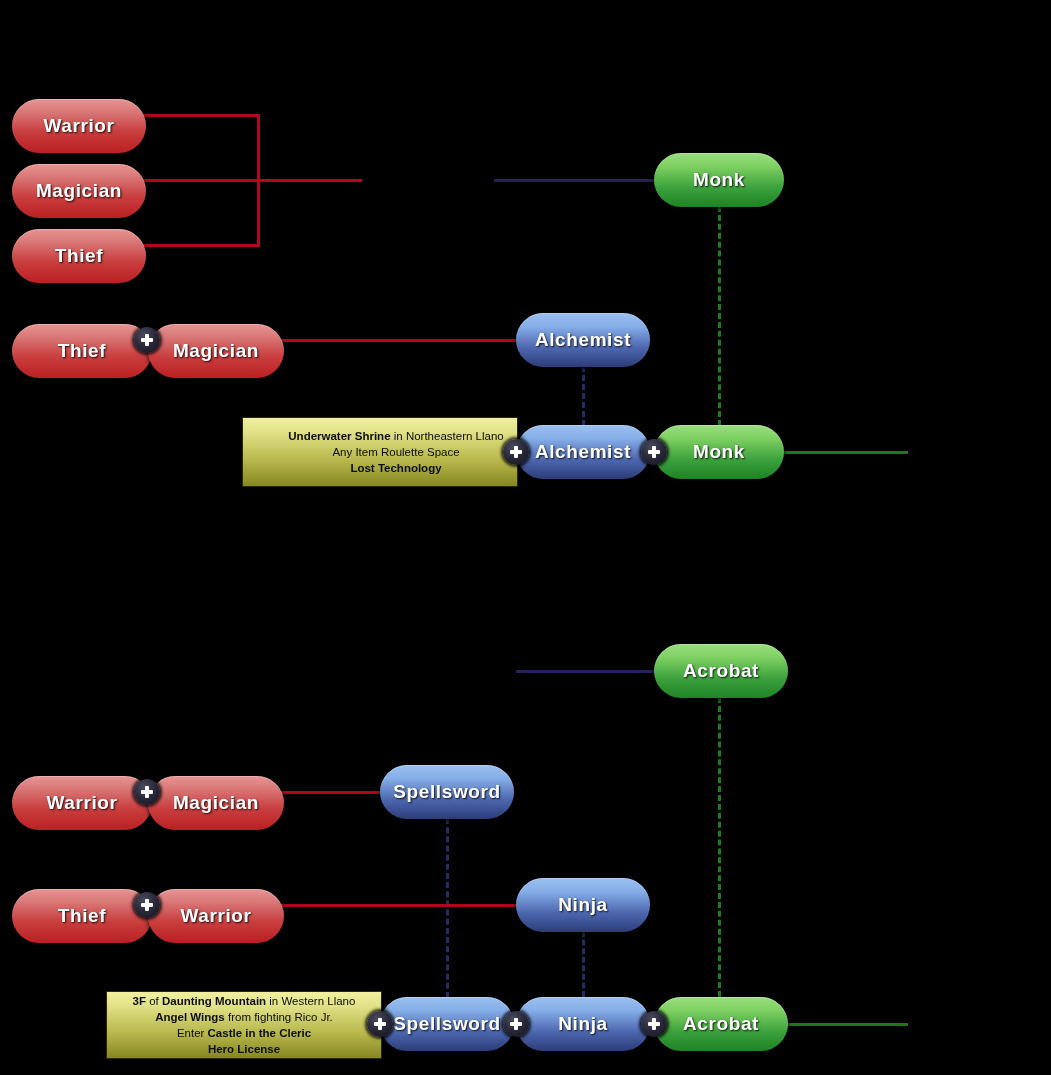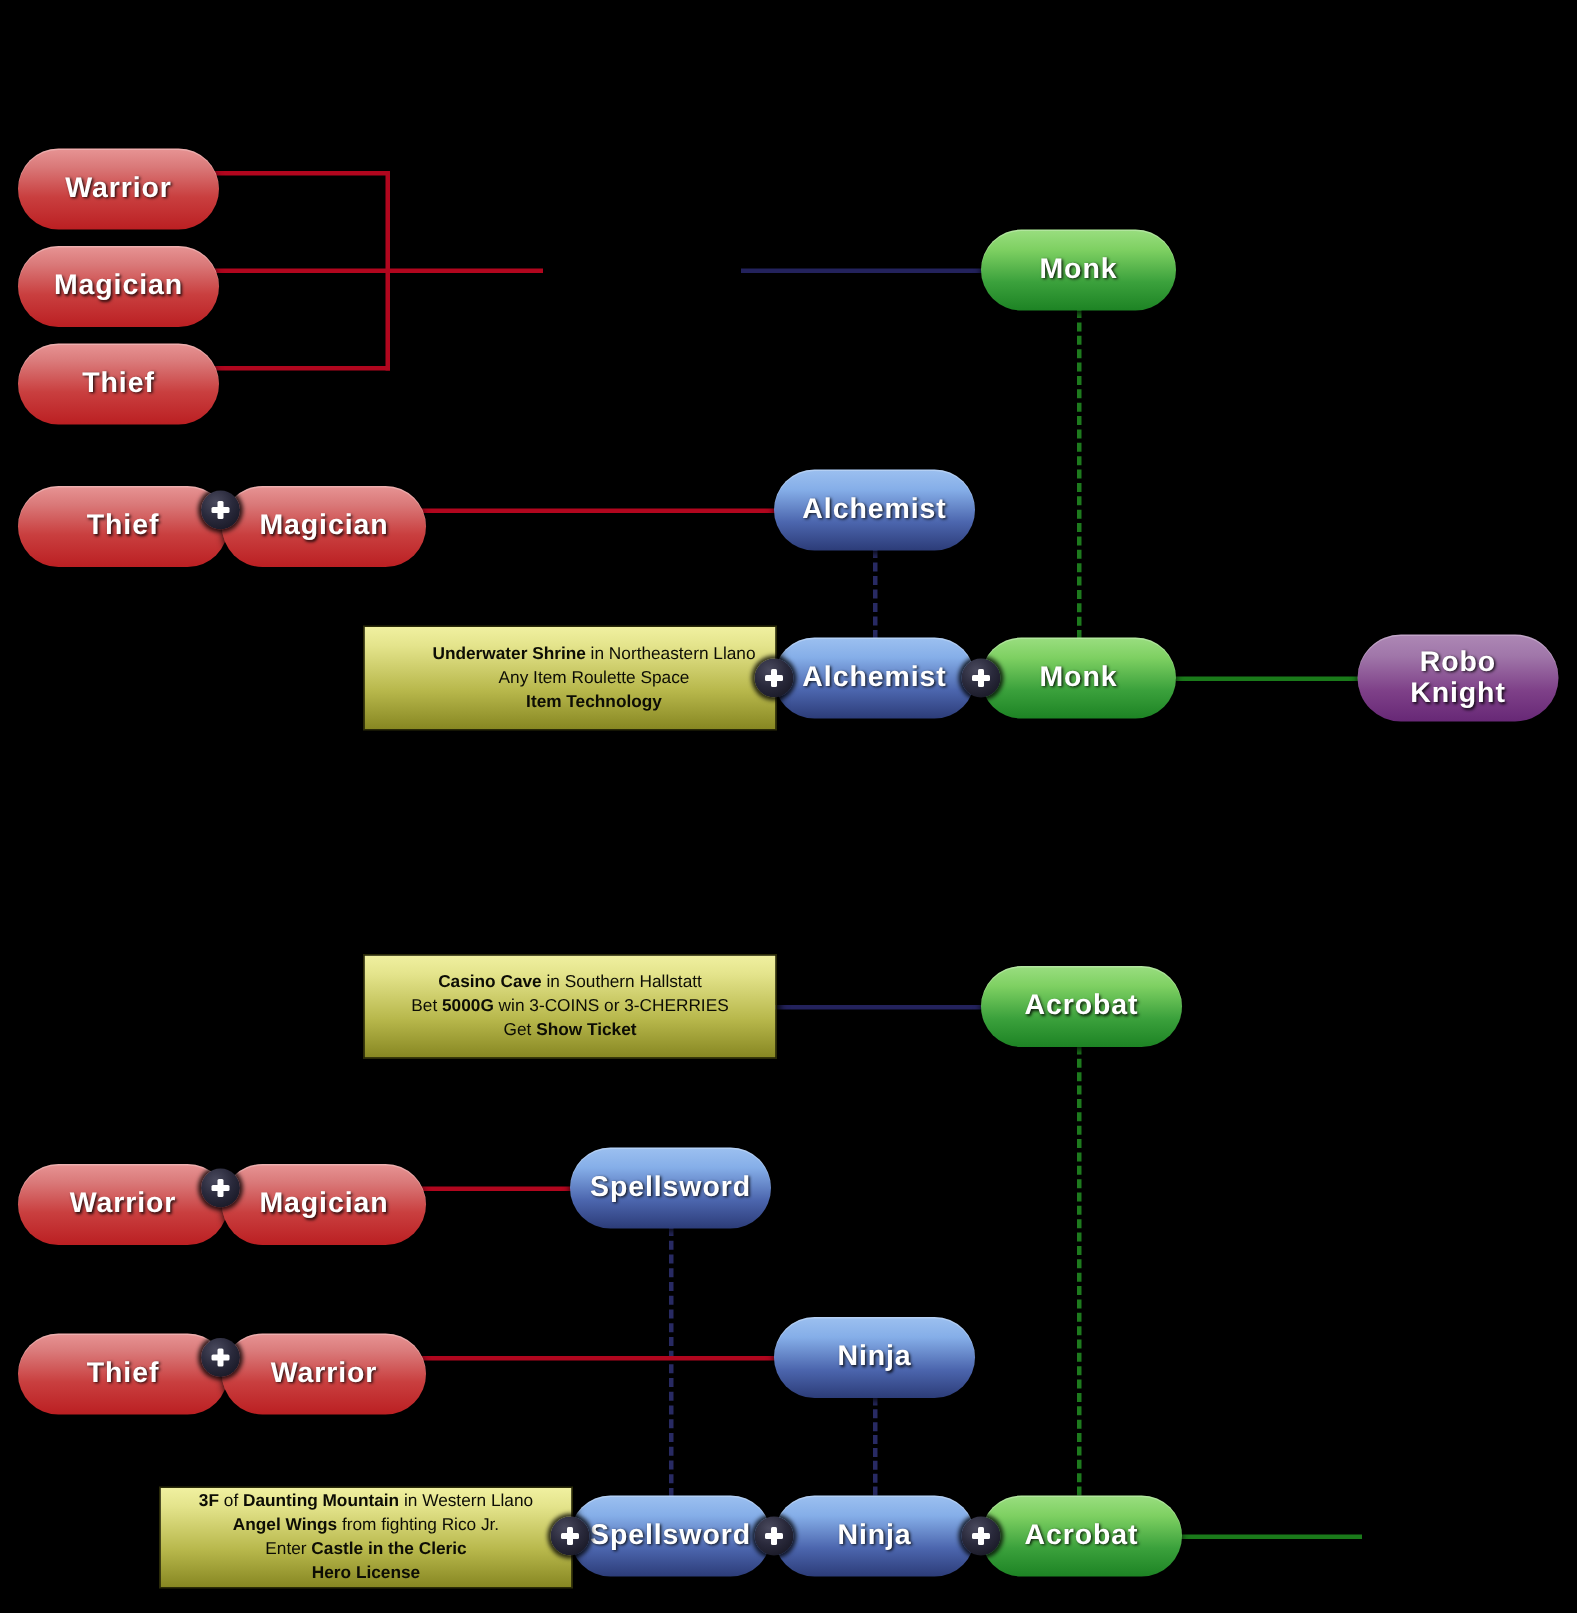--- a/index.html
+++ b/index.html
@@ -167,45 +167,36 @@
 
   <div class="node blue" style="left:516px; top:313px; width:134px; height:54px;">
     <span>Alchemist</span>
   </div>
 
   <div class="edge dashed-navy" style="left:582px; top:366px; height:60px;"></div>
 
   <div class="infobox" style="left:242px; top:417px; width:276px; height:70px;padding-left:40px;">
     <div class="ln"><b>Underwater Shrine</b><span> in Northeastern Llano</span></div>
     <div class="ln">Any Item Roulette Space</div>
-    <div class="ln"><b>Item Technology</b></div>
+    <div class="ln"><b>Lost Technology</b></div>
   </div>
 
   <div class="edge h c-green" style="left:784px; top:451px; width:124px;"></div>
 
   <div class="node blue" style="left:516px; top:425px; width:134px; height:54px;">
     <span>Alchemist</span>
   </div>
   <div class="plus" style="left:503px; top:439px;"></div>
 
   <div class="node green" style="left:654px; top:425px; width:130px; height:54px;">
     <span>Monk</span>
   </div>
   <div class="plus" style="left:641px; top:439px;"></div>
 
-  <div class="node purple twoline" style="left:905px; top:423px; width:134px; height:58px; flex-direction:column;">
-    <span>Robo</span>
-    <span>Knight</span>
-  </div>
-
-  <div class="infobox" style="left:242px; top:636px; width:276px; height:70px;">
-    <div class="ln"><b>Casino Cave</b><span> in Southern Hallstatt</span></div>
-    <div class="ln"><span>Bet </span><b>5000G</b><span> win 3-COINS or 3-CHERRIES</span></div>
-    <div class="ln"><span>Get </span><b>Show Ticket</b></div>
-  </div>
+
 
   <div class="edge h c-navy" style="left:516px; top:670px; width:140px;"></div>
 
   <div class="node green" style="left:654px; top:644px; width:134px; height:54px;">
     <span>Acrobat</span>
   </div>
 
   <div class="edge dashed-green" style="left:718px; top:697px; height:300px;"></div>
 
   <div class="edge h c-red" style="left:280px; top:791px; width:104px;"></div>

